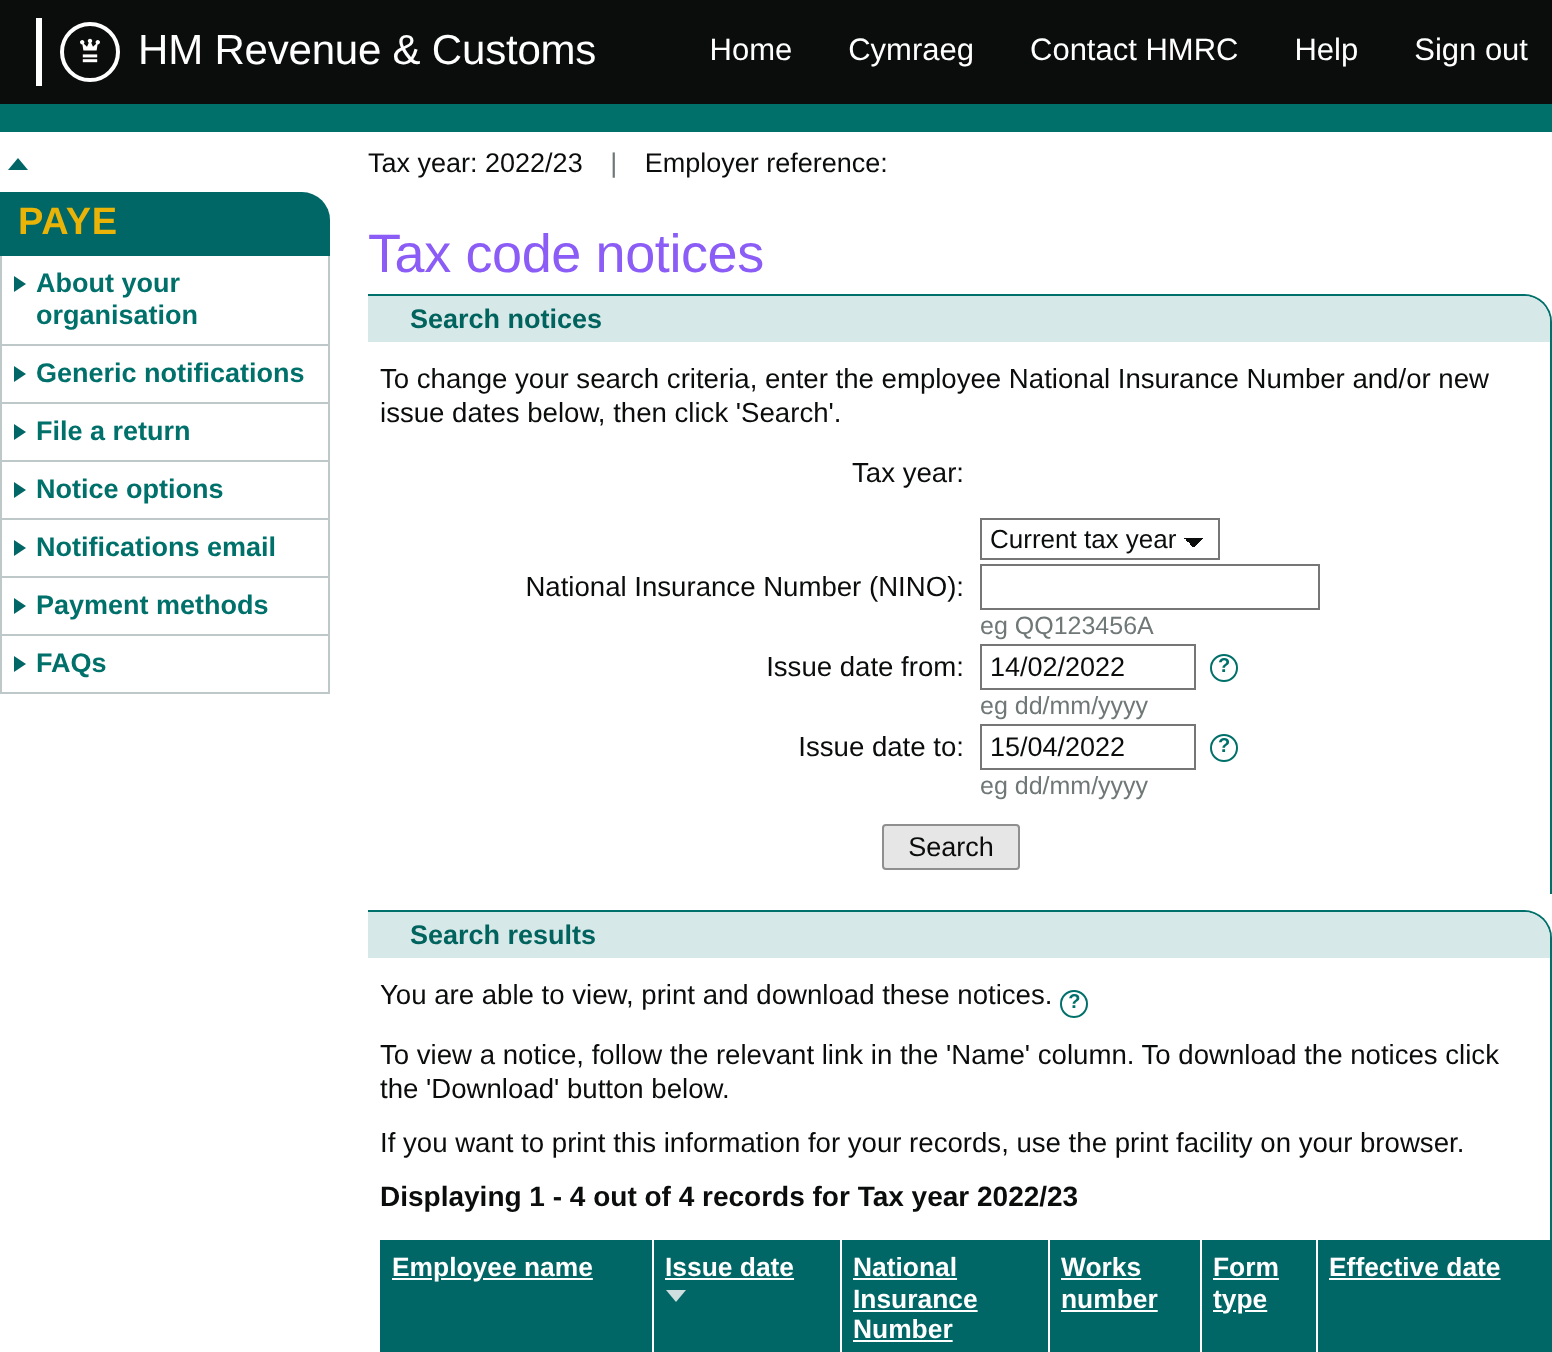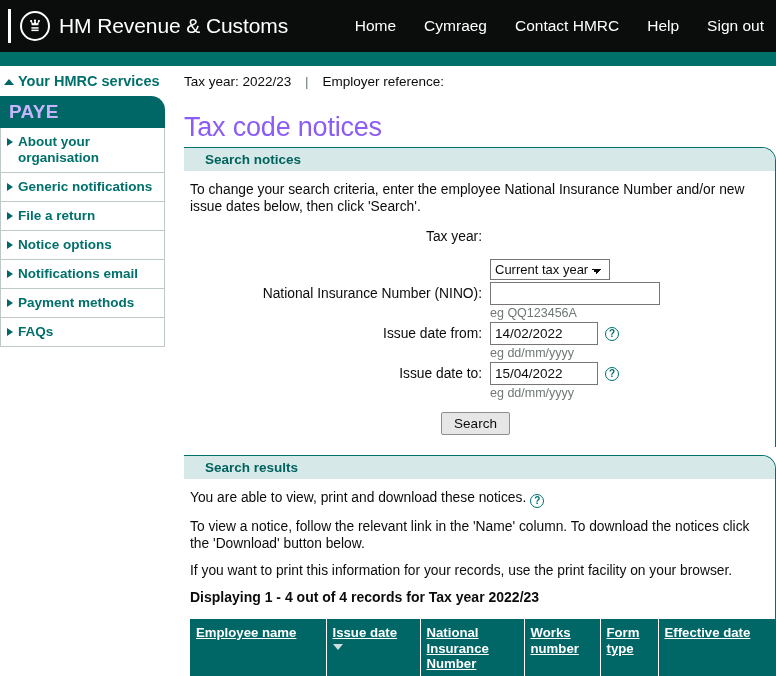--- a/index.html
+++ b/index.html
@@ -14,21 +14,21 @@
 
   
   .topbar {
     height: 52px;
     background: #0b0c0c;
     display: flex;
     align-items: center;
     padding-left: 8px;
     position: relative;
   }
-  .logo-wrap { display: flex; align-items: center; }
+  .logo-wrap { display: flex; align-items: center; margin-left: 10px; }
   .logo-rule {
     width: 3px; height: 34px; background: #ffffff; margin-right: 9px;
   }
   .crown {
     width: 30px; height: 30px; border: 2px solid #ffffff; border-radius: 50%;
     display: flex; align-items: center; justify-content: center; margin-right: 9px;
   }
   .crown svg { display: block; }
   .brand {
     color: #ffffff; font-size: 21px; letter-spacing: -0.1px; white-space: nowrap;
@@ -56,21 +56,21 @@
   .services a {
     color: #00706b; font-weight: bold; font-size: 14.5px; text-decoration: none;
   }
 
   
   .page { position: relative; height: 580px; }
 
   
   .sidebar { position: absolute; left: 0; top: 0; width: 165px; }
   .paye-head {
-    background: #006666; color: #c4b5fd; font-weight: bold; font-size: 19px;
+    background: #006666; color: #eab308; font-weight: bold; font-size: 19px;
     padding: 5px 0 5px 9px; border-top-right-radius: 14px; letter-spacing: 0.3px;
   }
   .side-item {
     border: 1px solid #bfc8c8; border-top: none;
     padding: 6px 4px 6px 6px;
     display: flex; align-items: flex-start;
     background: #ffffff;
     min-height: 28px;
   }
   .side-item:first-of-type { border-top: 1px solid #bfc8c8; }
@@ -198,21 +198,20 @@
     <a href="#">Contact HMRC</a>
     <a href="#">Help</a>
     <a href="#">Sign out</a>
   </div>
 </div>
 
 <div class="tealband"></div>
 
 <div class="services">
   <div class="caret-up"></div>
-  <a href="#">Your HMRC services</a>
 </div>
 
 <div class="page">
 
   <div class="taxyear-row">
     <span>Tax year: 2022/23</span>
     <span class="sep">|</span>
     <span>Employer reference:</span>
   </div>
 

